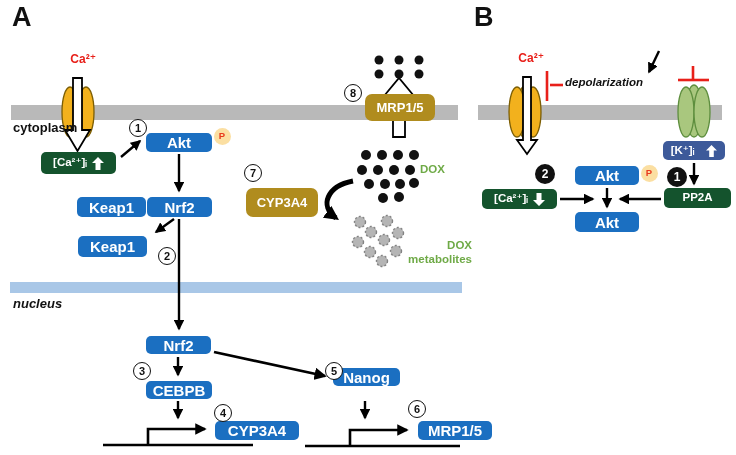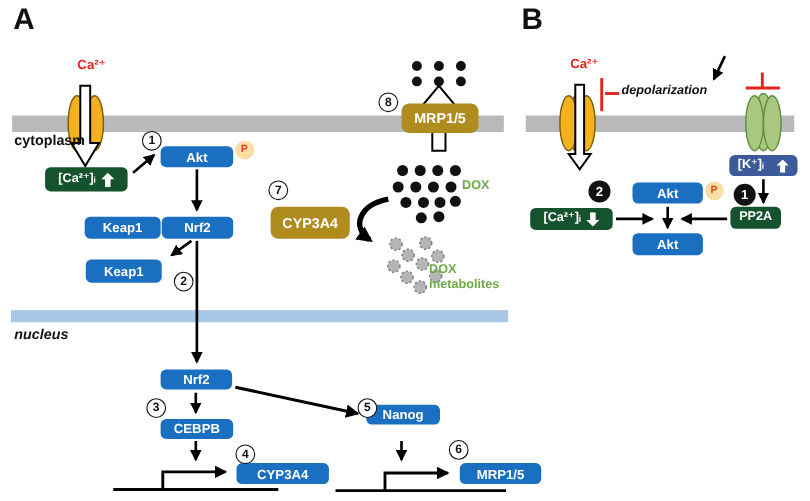--- a/index.html
+++ b/index.html
@@ -6,41 +6,41 @@
   .stage{
     position:relative;width:736px;height:455px;background:#ffffff;overflow:hidden;
     font-family:"Liberation Sans","DejaVu Sans",sans-serif;
   }
   .panel-letter{position:absolute;font-size:27px;font-weight:bold;color:#111;line-height:1;}
   .membrane{position:absolute;background:#b9b9b9;}
   .nucleus-band{position:absolute;background:#a9c7e7;}
   .tinylabel{position:absolute;font-size:13px;font-weight:bold;color:#111;line-height:1;}
   .box{
     position:absolute;box-sizing:border-box;display:flex;align-items:center;justify-content:center;
-    color:#fff;font-weight:bold;border-radius:5px;font-size:12px;line-height:1;gap:5px;
+    color:#fff;font-weight:bold;border-radius:5px;font-size:15px;line-height:1;gap:5px;
   }
   .blue{background:#1b6fc1;}
   .red{background:#14532d;font-size:11.5px;}
   .olive{background:#b08c1e;border-radius:7px;font-size:13px;}
   .navy{background:#3d5a9a;font-size:11.5px;gap:12px;}
   .stepA{
     position:absolute;box-sizing:border-box;width:18px;height:18px;border:1.7px solid #111;border-radius:50%;
     background:#fff;color:#111;font-size:11px;font-weight:bold;display:flex;align-items:center;justify-content:center;line-height:1;
   }
   .stepB{
     position:absolute;box-sizing:border-box;width:20px;height:20px;border-radius:50%;
     background:#111;color:#fff;font-size:12px;font-weight:bold;display:flex;align-items:center;justify-content:center;line-height:1;
   }
   .pbadge{
     position:absolute;width:17px;height:17px;border-radius:50%;background:#fbdfa2;
     color:#e8391d;font-size:9.5px;font-weight:bold;display:flex;align-items:center;justify-content:center;line-height:1;
   }
   .ionlabel{position:absolute;color:#e8201a;font-size:12px;font-weight:bold;text-align:right;line-height:1;}
   .blacklabel{position:absolute;color:#111;font-size:11.5px;font-weight:bold;line-height:1.15;}
-  .greenlabel{position:absolute;color:#6faa47;font-size:11.5px;font-weight:bold;text-align:left;line-height:1.2;}
+  .greenlabel{position:absolute;color:#6faa47;font-size:11.5px;font-weight:bold;text-align:right;line-height:1.2;}
   sub{font-size:8.5px;}
   svg.gfx{position:absolute;left:0;top:0;}
   .sym{display:inline-block;}
 </style>
 </head>
 <body>
 
 <div class="stage">
 
   <div class="membrane" style="left:11px;top:105px;width:447px;height:15px;"></div>
@@ -230,21 +230,21 @@
   </div>
   <div class="box blue" style="left:575px;top:166px;width:64px;height:19px;">
       <span>Akt</span>
     </div>
   <div class="pbadge" style="left:640.5px;top:164.5px;">
       <span>P</span>
     </div>
   <div class="box blue" style="left:575px;top:212px;width:64px;height:20px;">
       <span>Akt</span>
     </div>
-  <div class="box red" style="left:664px;top:188px;width:46px;height:20px;">
+  <div class="box red" style="left:664px;top:188px;width:67px;height:20px;">
       <span>PP2A</span>
     </div>
 
   <div class="stepA" style="left:129px;top:119px;">1</div>
   <div class="stepA" style="left:158px;top:247px;">2</div>
   <div class="stepA" style="left:133px;top:362px;">3</div>
   <div class="stepA" style="left:214px;top:404px;">4</div>
   <div class="stepA" style="left:325px;top:362px;">5</div>
   <div class="stepA" style="left:408px;top:400px;">6</div>
   <div class="stepA" style="left:244px;top:164px;">7</div>

